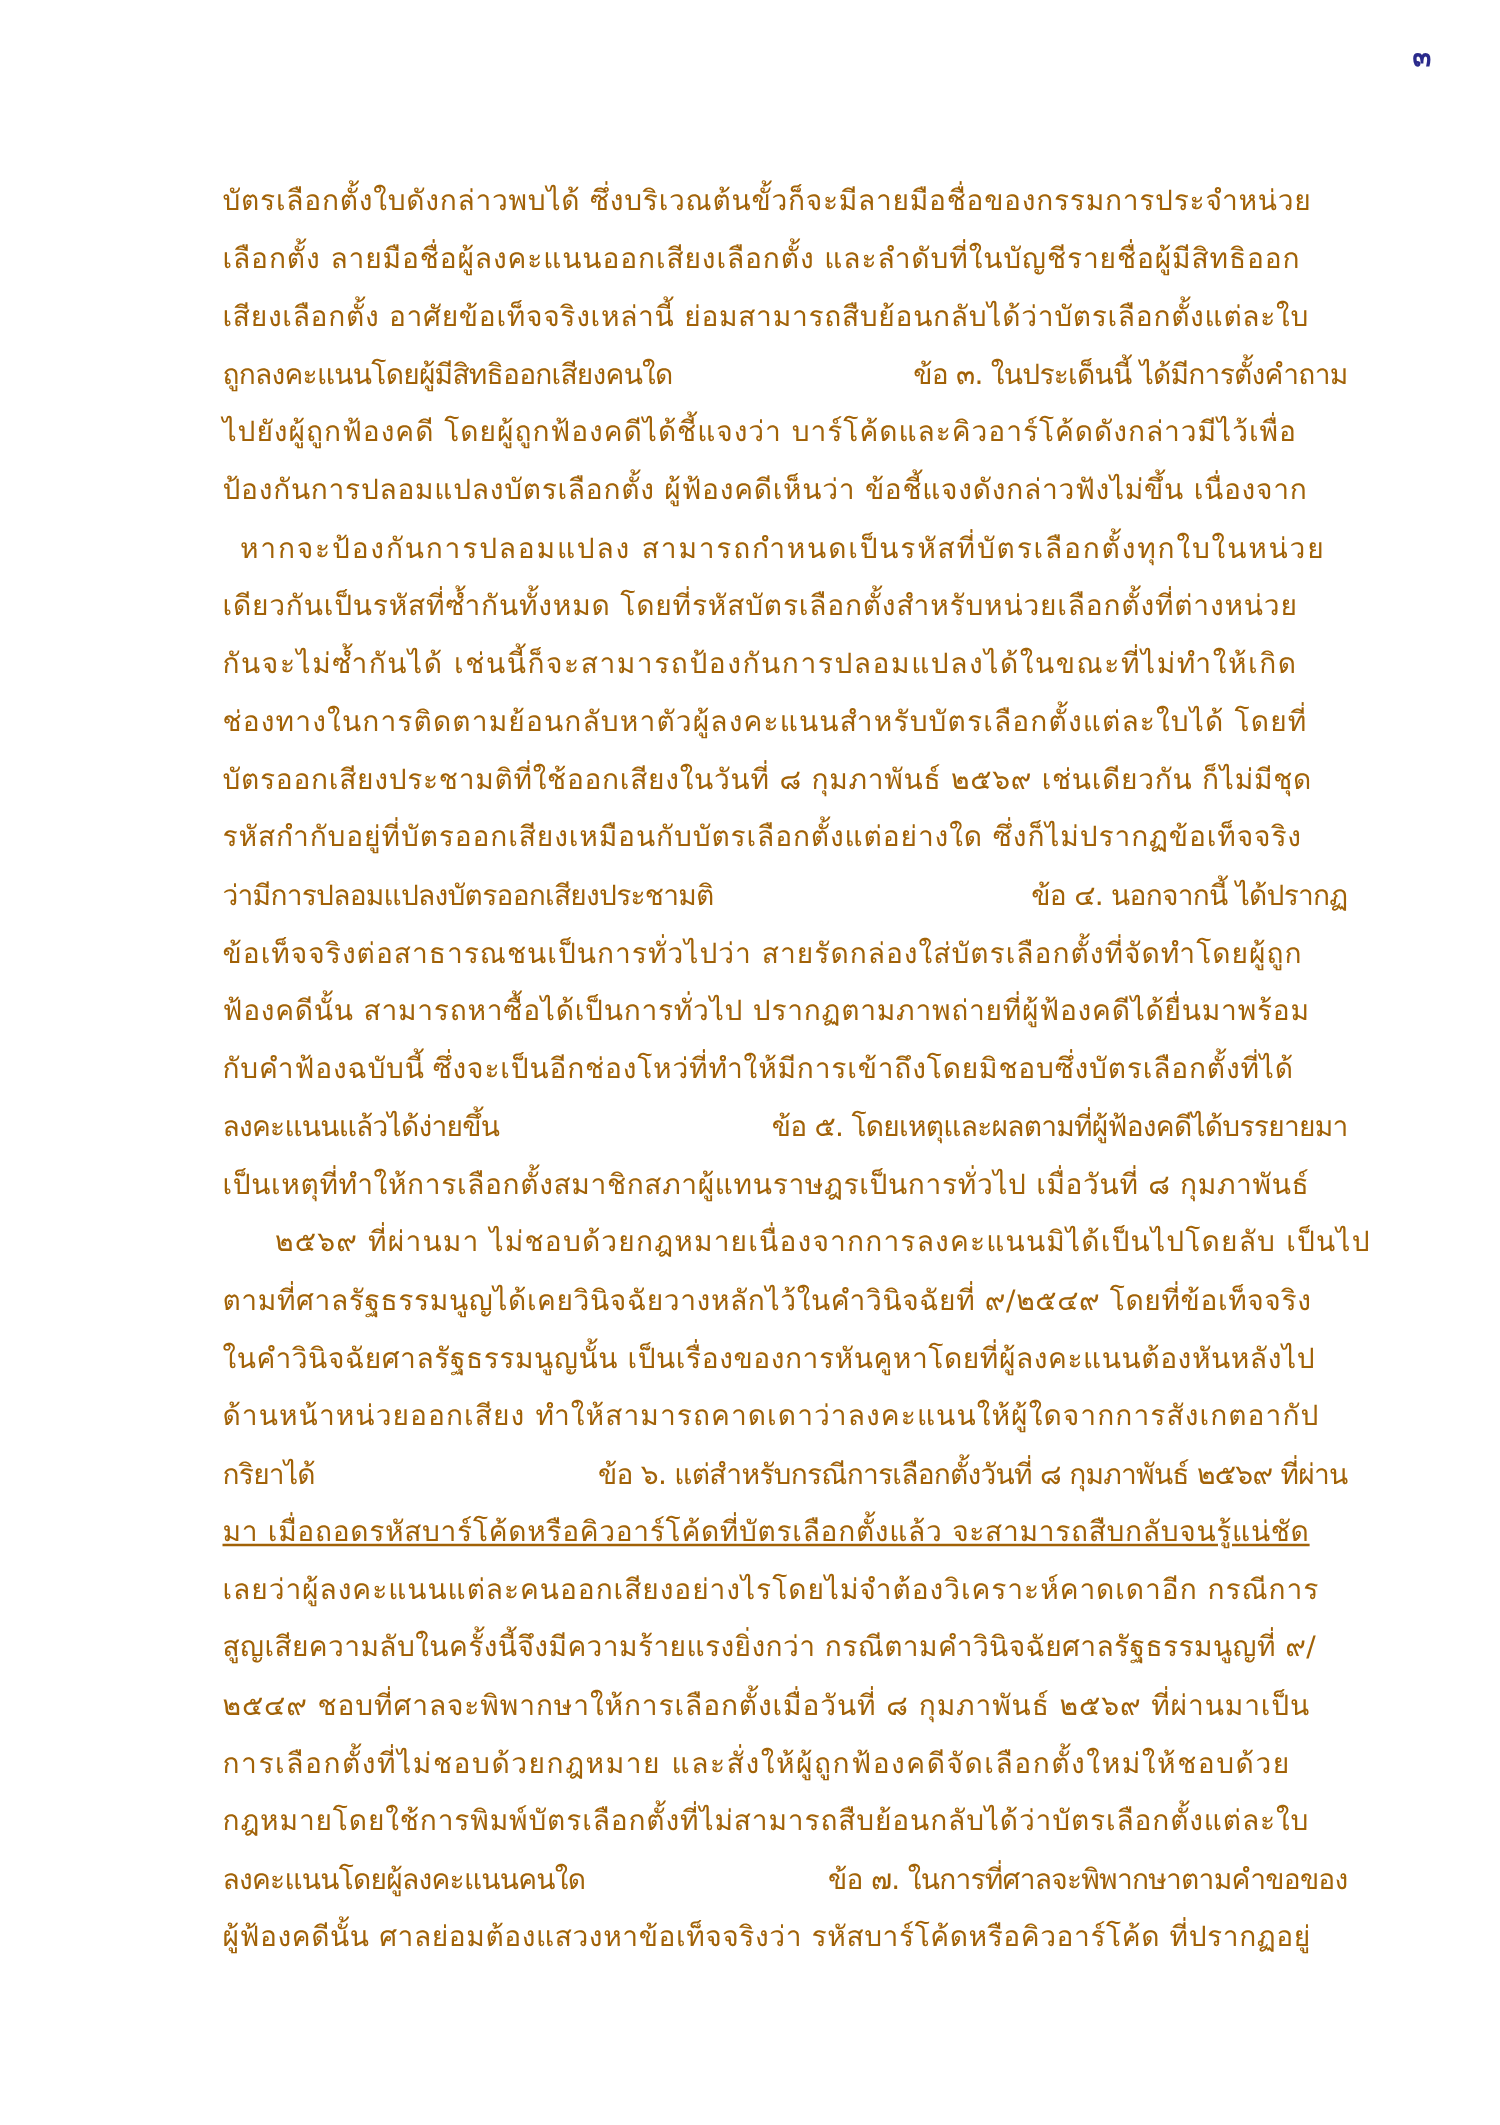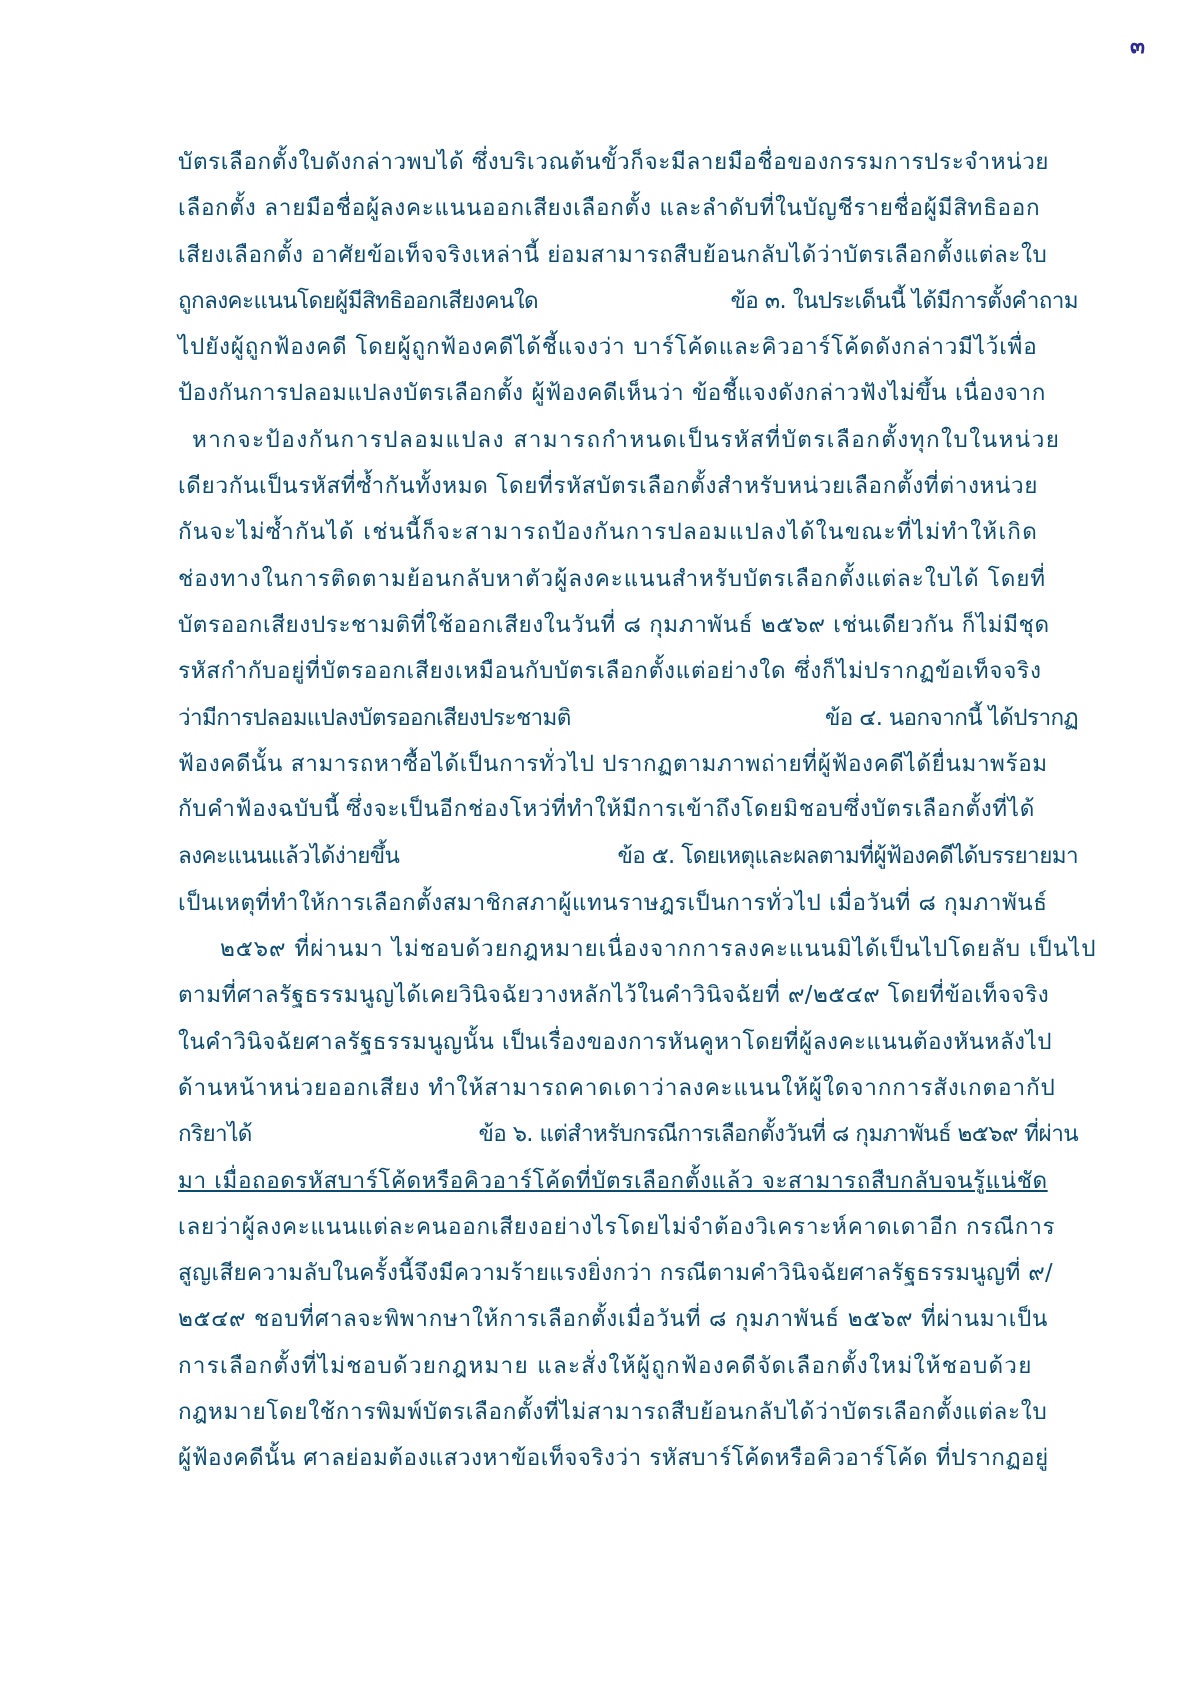--- a/index.html
+++ b/index.html
@@ -10,21 +10,21 @@
   .page-number {
     position:absolute; left:1130px; top:28px;
     font-size:22px; font-weight:bold; color:#2a2a8c;
     font-family: "DejaVu Sans", sans-serif;
   }
   .body-text {
     position:absolute; left:178px; top:138px; width:900px;
   }
   .line {
     height:46.3px; line-height:46.3px;
-    font-size:22.5px; color:#0c4a6e;
+    font-size:22.5px; color:#a16207;
     white-space:nowrap; overflow:visible;
     display:flex; justify-content:space-between;
     letter-spacing:-0.6px;
   }
   .line.left { justify-content:flex-start; }
   .line .seg-right { margin-left:auto; }
 </style>
 </head>
 <body>
 
@@ -66,20 +66,23 @@
       <span style="letter-spacing: 0.569829px;">บัตรออกเสียงประชามติที่ใช้ออกเสียงในวันที่ ๘ กุมภาพันธ์ ๒๕๖๙ เช่นเดียวกัน ก็ไม่มีชุด</span>
     </div>
     <div class="line left">
       <span style="letter-spacing: 0.707958px;">รหัสกำกับอยู่ที่บัตรออกเสียงเหมือนกับบัตรเลือกตั้งแต่อย่างใด ซึ่งก็ไม่ปรากฏข้อเท็จจริง</span>
     </div>
     <div class="line">
       <span>ว่ามีการปลอมแปลงบัตรออกเสียงประชามติ</span>
       <span class="seg-right">ข้อ ๔. นอกจากนี้ ได้ปรากฏ</span>
     </div>
     <div class="line left">
+      <span style="letter-spacing: 0.804932px;">ข้อเท็จจริงต่อสาธารณชนเป็นการทั่วไปว่า สายรัดกล่องใส่บัตรเลือกตั้งที่จัดทำโดยผู้ถูก</span>
+    </div>
+    <div class="line left">
       <span style="letter-spacing: 0.601054px;">ฟ้องคดีนั้น สามารถหาซื้อได้เป็นการทั่วไป ปรากฏตามภาพถ่ายที่ผู้ฟ้องคดีได้ยื่นมาพร้อม</span>
     </div>
     <div class="line left">
       <span style="letter-spacing: 0.654213px; font-family: Liberation Serif, serif;">กับคำฟ้องฉบับนี้ ซึ่งจะเป็นอีกช่องโหว่ที่ทำให้มีการเข้าถึงโดยมิชอบซึ่งบัตรเลือกตั้งที่ได้</span>
     </div>
     <div class="line">
       <span>ลงคะแนนแล้วได้ง่ายขึ้น</span>
       <span class="seg-right">ข้อ ๕. โดยเหตุและผลตามที่ผู้ฟ้องคดีได้บรรยายมา</span>
     </div>
     <div class="line left">
@@ -112,16 +115,20 @@
     </div>
     <div class="line left">
       <span style="letter-spacing: 0.706906px;">๒๕๔๙ ชอบที่ศาลจะพิพากษาให้การเลือกตั้งเมื่อวันที่ ๘ กุมภาพันธ์ ๒๕๖๙ ที่ผ่านมาเป็น</span>
     </div>
     <div class="line left">
       <span style="letter-spacing: 1.23449px;">การเลือกตั้งที่ไม่ชอบด้วยกฎหมาย และสั่งให้ผู้ถูกฟ้องคดีจัดเลือกตั้งใหม่ให้ชอบด้วย</span>
     </div>
     <div class="line left">
       <span style="letter-spacing: 0.678773px;">กฎหมายโดยใช้การพิมพ์บัตรเลือกตั้งที่ไม่สามารถสืบย้อนกลับได้ว่าบัตรเลือกตั้งแต่ละใบ</span>
     </div>
+    <div class="line">
+      <span>ลงคะแนนโดยผู้ลงคะแนนคนใด</span>
+      <span class="seg-right">ข้อ ๗. ในการที่ศาลจะพิพากษาตามคำขอของ</span>
+    </div>
     <div class="line left">
       <span style="letter-spacing: 0.461602px;">ผู้ฟ้องคดีนั้น ศาลย่อมต้องแสวงหาข้อเท็จจริงว่า รหัสบาร์โค้ดหรือคิวอาร์โค้ด ที่ปรากฏอยู่</span>
     </div>
   </div>
 
 </body></html>

